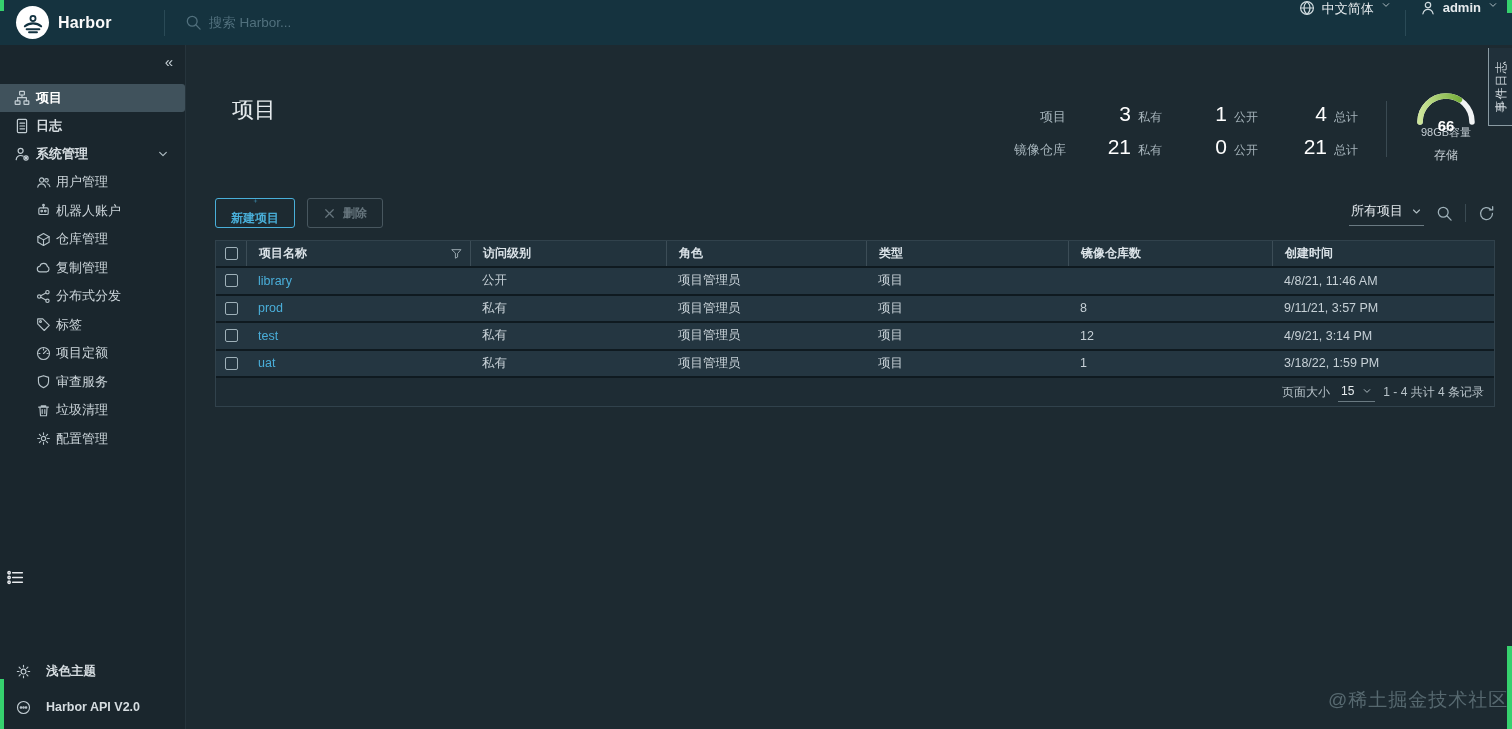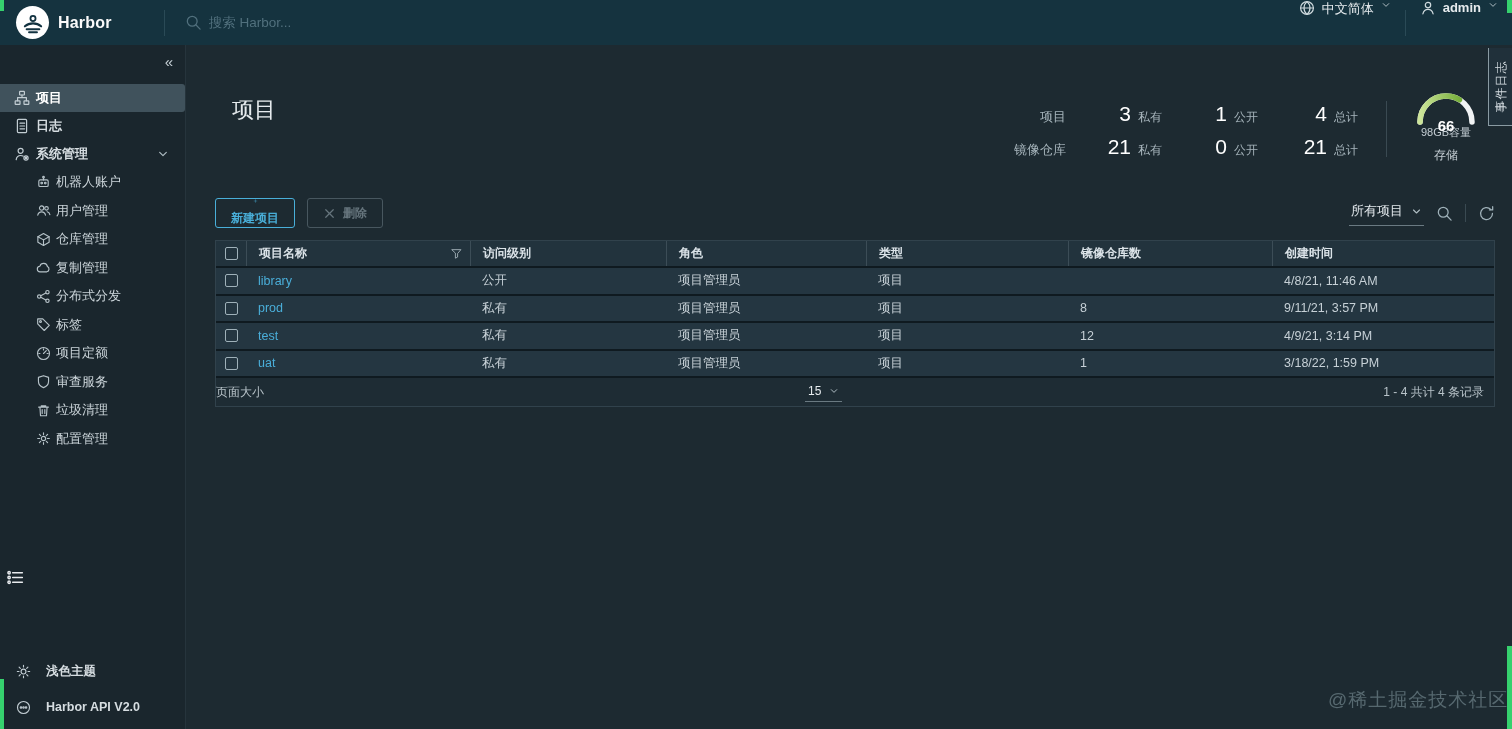--- a/index.html
+++ b/index.html
@@ -81,21 +81,21 @@
   .trow{display:grid;grid-template-columns:30px 224px 196px 200px 202px 204px 1fr;align-items:center;}
   .thead{height:27px;background:var(--c-thead);border-bottom:2px solid var(--c-bdark);font-size:12px;font-weight:700;color:#dbe3e8;}
   .thead .cell{border-left:1px solid var(--c-line);height:100%;display:flex;align-items:center;padding-left:12px;}
   .thead .cb-cell{border-left:none;}
   .cb-cell{display:flex;align-items:center;justify-content:center;height:100%;}
   .checkbox{width:13px;height:13px;border:1px solid #9fb1b9;border-radius:2px;background:transparent;cursor:pointer;}
   .funnel{width:11px;height:11px;color:#b0bec5;margin:0 8px 0 auto;cursor:pointer;}
   .tbody-row{height:27.5px;background:var(--c-row);border-bottom:2px solid var(--c-bdark);font-size:12.5px;color:#c6d0d6;}
   .tbody-row .cell{padding-left:12px;}
   .cell-link{color:var(--c-link);cursor:pointer;}
-  .tfoot{height:28px;background:var(--c-tfoot);display:flex;align-items:center;justify-content:space-between;gap:16px;padding-right:10px;font-size:12px;color:#b8c3c9;}
+  .tfoot{height:28px;background:var(--c-tfoot);display:flex;align-items:center;justify-content:flex-end;gap:8px;padding-right:10px;font-size:12px;color:#b8c3c9;}
   .psize{display:flex;align-items:center;gap:8px;border-bottom:1px solid #6a7a82;padding:1px 3px 3px 3px;color:#e6ebee;cursor:pointer;}
   .psize .chev{width:10px;height:10px;color:#aebcc2;}
 
   
   .event-tab{position:absolute;top:48px;right:0;width:24px;height:78px;background:#20303a;border-left:1px solid #8a9ba3;border-bottom:1px solid #8a9ba3;display:flex;align-items:center;justify-content:center;cursor:pointer;z-index:6;}
   .event-tab span{display:block;transform:rotate(-90deg);white-space:nowrap;font-size:12px;color:#d5dde2;letter-spacing:1px;}
   .watermark{position:absolute;left:1328px;top:687px;font-size:19px;color:#56686f;letter-spacing:1px;}
   .rec{position:absolute;background:var(--c-green);z-index:9;}
   .rec-tl{left:0;top:0;width:4px;height:11px;}
   .rec-tr{right:0;top:0;width:5px;height:13px;}
@@ -273,29 +273,29 @@
       <svg class="icon">
           <use href="#i-admin"></use>
         </svg>
       <span>系统管理</span>
       <svg class="icon chev">
           <use href="#i-chevdn"></use>
         </svg>
     </div>
     <div class="nav-sub">
       <svg class="icon">
+          <use href="#i-users"></use>
+        </svg>
+      <span>用户管理</span>
+    </div>
+    <div class="nav-sub">
+      <svg class="icon">
           <use href="#i-robot"></use>
         </svg>
       <span>机器人账户</span>
-    </div>
-    <div class="nav-sub">
-      <svg class="icon">
-          <use href="#i-users"></use>
-        </svg>
-      <span>用户管理</span>
     </div>
     <div class="nav-sub">
       <svg class="icon">
           <use href="#i-cube"></use>
         </svg>
       <span>仓库管理</span>
     </div>
     <div class="nav-sub">
       <svg class="icon">
           <use href="#i-cloud"></use>

